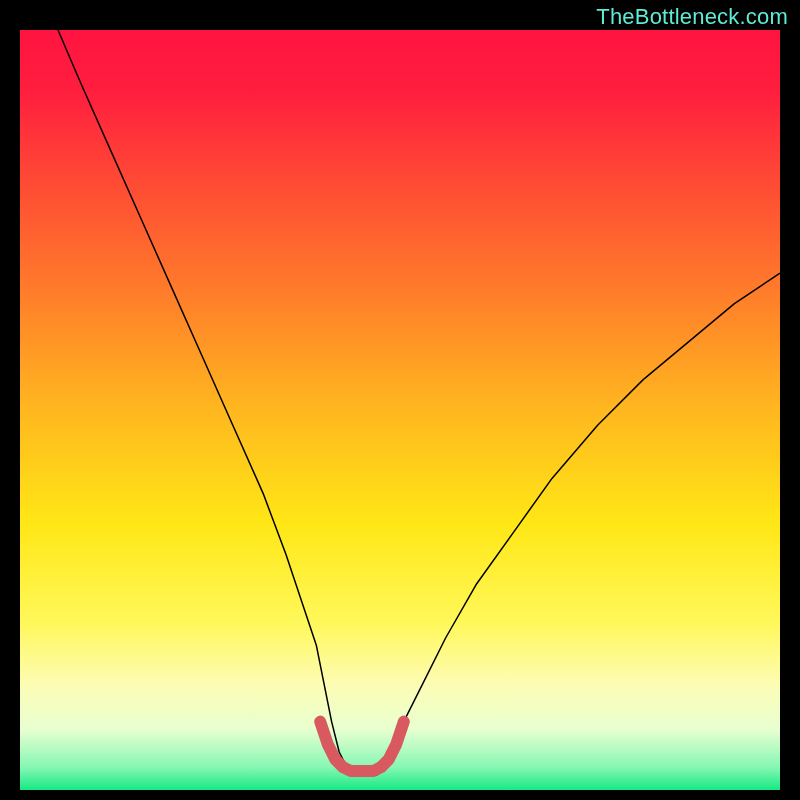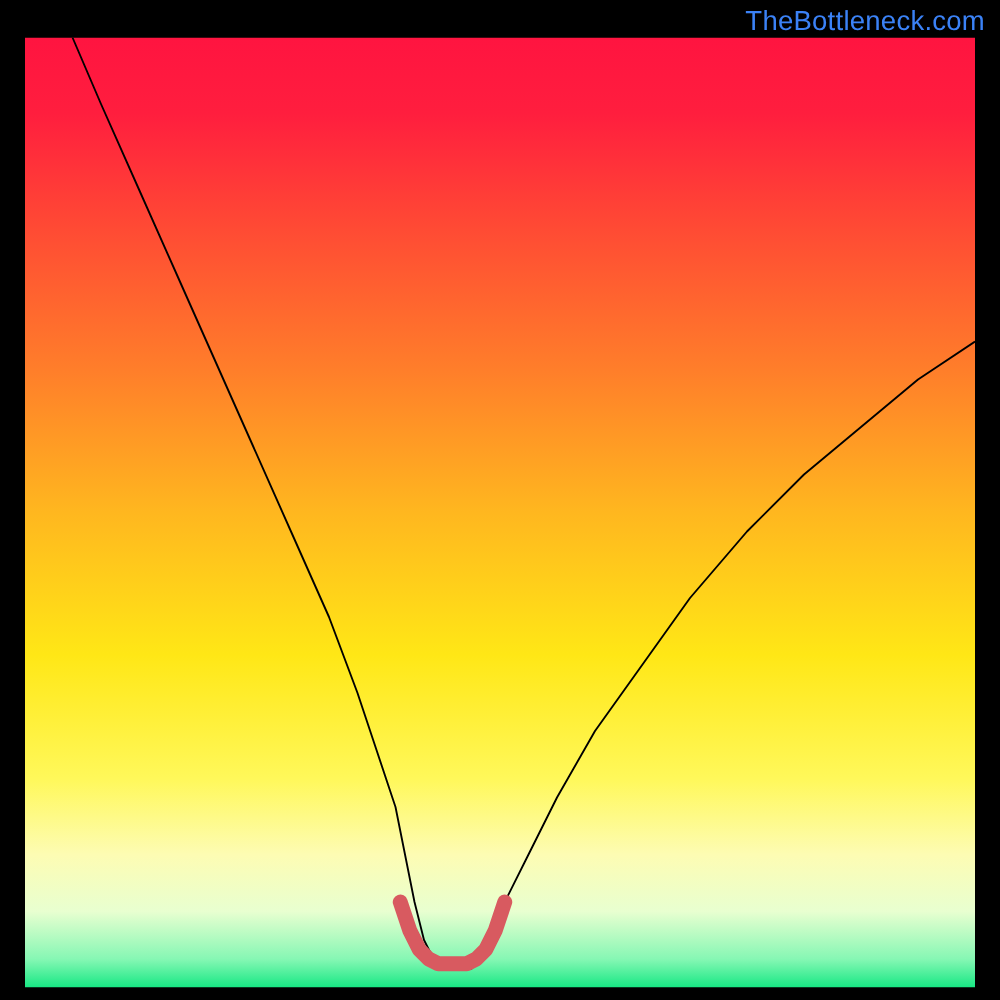--- a/index.html
+++ b/index.html
@@ -23,21 +23,21 @@
     position: absolute;
     left: 0;
     top: 0;
     width: 760px;
     height: 760px;
   }
   .watermark {
     position: absolute;
     top: 4px;
     right: 12px;
-    color: #3b82f6;
+    color: #5eead4;
     font-size: 22px;
     font-weight: 500;
     letter-spacing: 0.2px;
   }
 </style>
 </head>
 <body>
 
 <div class="watermark">TheBottleneck.com</div>
 

